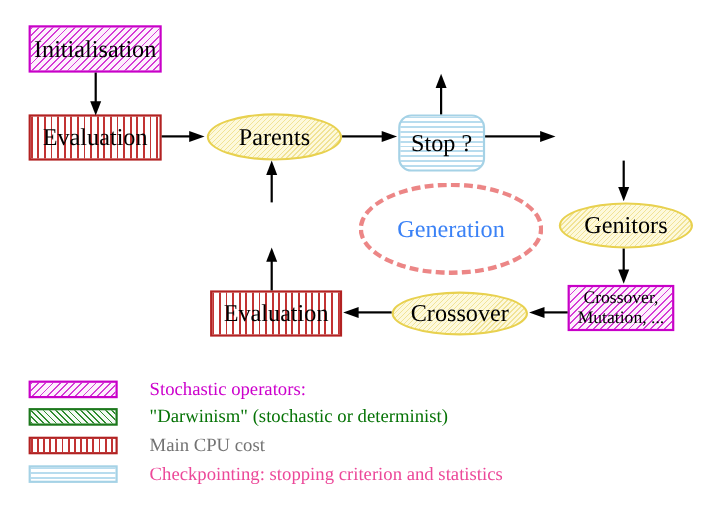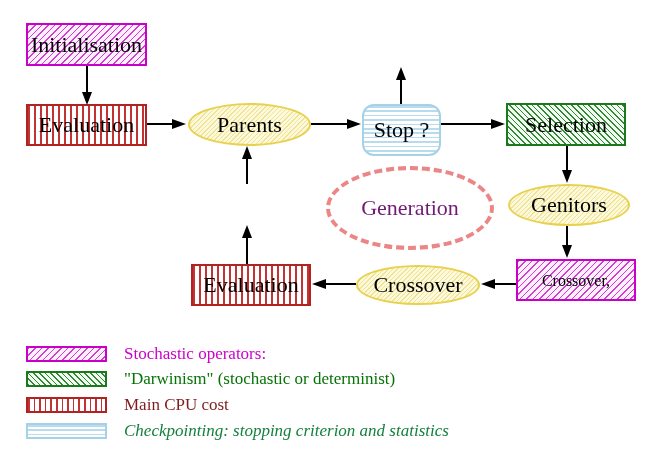--- a/index.html
+++ b/index.html
@@ -39,31 +39,31 @@
   .head{position:absolute;width:0;height:0;}
   .head-right{border-top:5px solid transparent;border-bottom:5px solid transparent;border-left:14px solid #000;}
   .head-left {border-top:5px solid transparent;border-bottom:5px solid transparent;border-right:14px solid #000;}
   .head-up   {border-left:5px solid transparent;border-right:5px solid transparent;border-bottom:13px solid #000;}
   .head-down {border-left:5px solid transparent;border-right:5px solid transparent;border-top:13px solid #000;}
   
   #generation{
     position:absolute;left:326px;top:166px;width:168px;height:84px;box-sizing:border-box;
     border:4px dashed #ec8686;border-radius:50%;
     display:flex;align-items:center;justify-content:center;
-    color:#701a75;font-size:22px;
+    color:#3b82f6;font-size:22px;
   }
   
   .legend-row{position:absolute;left:26px;display:flex;align-items:center;height:20px;}
   .swatch{width:81px;height:16px;box-sizing:border-box;flex:none;}
-  .legend-label{margin-left:17px;font-size:17px;white-space:nowrap;}
+  .legend-label{margin-left:29px;font-size:17px;white-space:nowrap;}
   .t-magenta{color:#cc00cc;}
   .t-gold{color:#f0d020;margin-left:9px;}
   .t-green{color:#067306;}
-  .t-red{color:#7f1d1d;}
-  .t-cyan{color:#15803d;font-style:italic;}
+  .t-red{color:#737373;}
+  .t-cyan{color:#ec4899;}
   .sw-magenta{border:2px solid #c800c8;
     background:repeating-linear-gradient(135deg,#d53ad5 0 1.2px,rgba(255,255,255,0) 1.2px 4.6px),#fdf0fd;}
   .sw-green{border:2px solid #1c781c;
     background:repeating-linear-gradient(45deg,#2e8b2e 0 1.1px,rgba(255,255,255,0) 1.1px 4px),#f4faf4;}
   .sw-red{border:2px solid #b22222;
     background:repeating-linear-gradient(90deg,#c23333 0 1.7px,rgba(255,255,255,0) 1.7px 5.6px),#ffffff;}
   .sw-cyan{border:2px solid #a5d2e6;
     background:repeating-linear-gradient(180deg,#b8dcee 0 1.6px,rgba(255,255,255,0) 1.6px 4.4px),#ffffff;}
   .small-label{font-size:16px;line-height:19px;}
 </style>
@@ -74,33 +74,33 @@
 
   <div class="node hatch-magenta" style="left:26px;top:23px;width:121px;height:43px;">Initialisation</div>
 
   <div class="node stripes-red" style="left:26px;top:104px;width:121px;height:42px;">Evaluation</div>
 
   <div class="node ellipse-yellow" style="left:188px;top:103px;width:123px;height:43px;font-family:Liberation Serif, serif;">Parents</div>
 
   <div class="node stripes-cyan" style="left:362px;top:104px;width:79px;height:52px;border-radius:12px;">Stop ?</div>
 
 
-  <div class="node hatch-green" style="left:506px;top:103px;width:120px;height:43px;">Selection</div>
 
   <div class="node ellipse-yellow" style="left:508px;top:184px;width:122px;height:42px;text-align:center;">Genitors</div>
 
 
   <div id="generation">Generation</div>
 
   <div class="node stripes-red" style="left:191px;top:264px;width:120px;height:42px;">Evaluation</div>
 
   <div class="node ellipse-yellow" style="left:356px;top:265px;width:124px;height:40px;">Crossover</div>
 
-  <div class="node hatch-magenta" style="left:516px;top:259px;width:120px;height:42px;flex-direction:column;justify-content:center;">
+  <div class="node hatch-magenta" style="left:516px;top:259px;width:97px;height:42px;flex-direction:column;justify-content:center;">
     <div class="small-label">Crossover,</div>
+    <div class="small-label">Mutation, ...</div>
   </div>
 
   <div>
     <div class="shaft-v" style="left:86px;top:66px;height:27px;"></div>
     <div class="head head-down" style="left:82px;top:92px;"></div>
   </div>
 
   <div>
     <div class="shaft-h" style="left:147px;top:123px;width:26px;"></div>
     <div class="head head-right" style="left:172px;top:119px;"></div>

